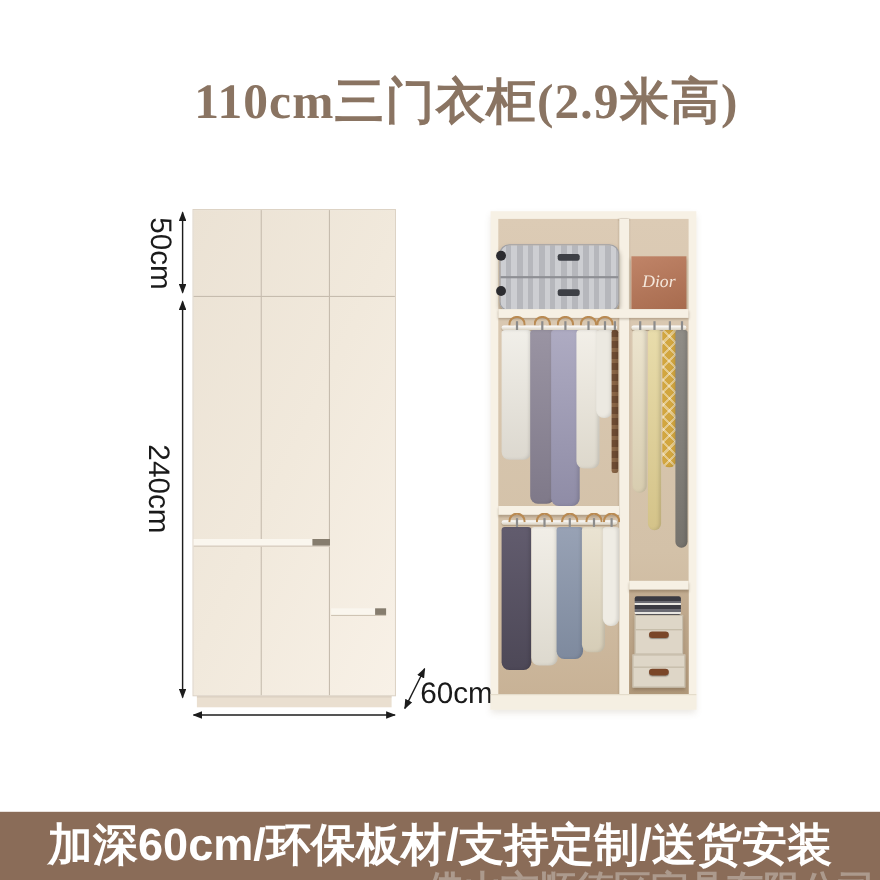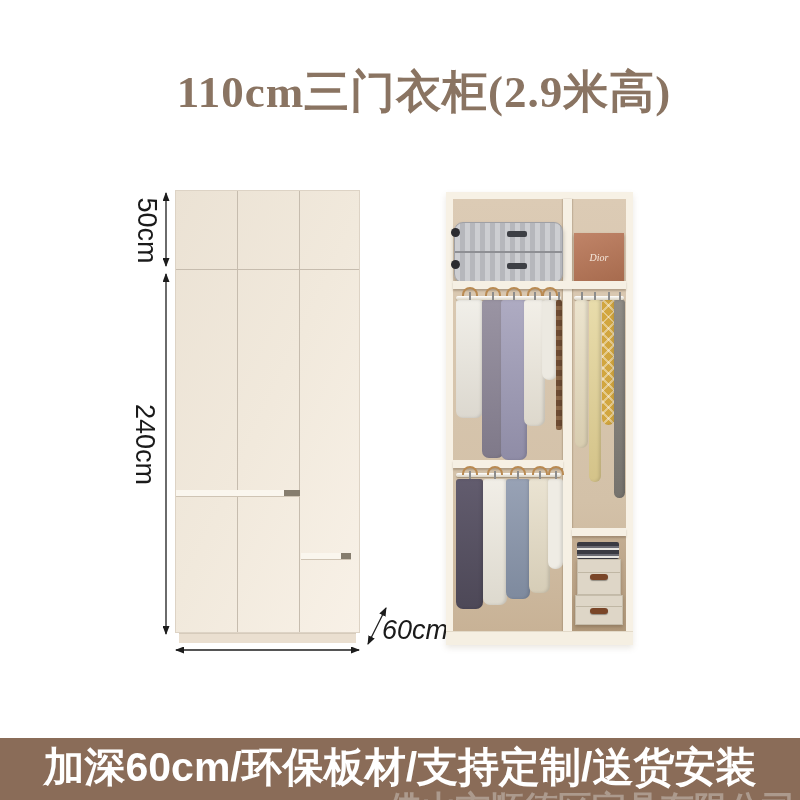--- a/index.html
+++ b/index.html
@@ -19,21 +19,21 @@
   .seam-h{position:absolute;left:0;right:0;height:1px;background:#c6bcae;}
   .groove{position:absolute;height:6px;background:#faf6ee;border-bottom:1px solid #cfc4b4;}
   .groove .notch{position:absolute;right:0;top:0;height:6px;background:#867d6e;}
   .plinth{position:absolute;left:179px;top:633px;width:177px;height:10px;box-sizing:border-box;
           background:#eadfd0;border-top:1px solid #d6cbbb;}
   .dims{position:absolute;left:0;top:0;pointer-events:none;}
   .lbl{position:absolute;color:#1a1a1a;font-size:27px;font-weight:500;line-height:1;}
   .lbl-50 {left:106px;top:217px;width:80px;text-align:center;transform:rotate(90deg);}
   .lbl-240{left:91px;top:431px;width:106px;text-align:center;transform:rotate(90deg);}
   .lbl-110{left:197px;top:657px;width:140px;text-align:center;}
-  .lbl-60 {left:382px;top:617px;font-style:italic;}
+  .lbl-60 {left:382px;top:617px;}
 
   
   .photo{position:absolute;left:446px;top:192px;width:187px;height:453px;background:#f7f1e5;
          box-shadow:0 3px 6px rgba(120,100,70,.15);}
   .ph-int{position:absolute;left:7px;top:7px;width:173px;height:432px;
           background:linear-gradient(#dccbb5 0%,#d3c1a8 70%,#c8b296 100%);}
   .ph-div{position:absolute;left:117px;top:7px;width:9px;height:432px;background:#f6f0e4;
           box-shadow:-1px 0 1px rgba(120,100,70,.25),1px 0 1px rgba(120,100,70,.25);}
   .shelf{position:absolute;background:#f6f0e4;box-shadow:0 2px 2px rgba(90,70,45,.3);}
   .rod{position:absolute;height:4px;border-radius:2px;
@@ -46,21 +46,21 @@
   .suitcase{position:absolute;left:8px;top:30px;width:107px;height:59px;border-radius:9px;
             background:repeating-linear-gradient(90deg,#cdced2 0 5px,#b6b7bc 5px 10px);
             border:1px solid #9fa0a5;box-shadow:0 3px 4px rgba(60,50,35,.35);}
   .suitcase .midseam{position:absolute;left:0;right:0;top:28px;height:2px;background:#8e8f94;}
   .suitcase .handle{position:absolute;width:20px;height:6px;background:#3d3f45;border-radius:2px;}
   .wheel{position:absolute;width:9px;height:9px;border-radius:50%;background:#2c2c30;}
   .diorbox{position:absolute;left:128px;top:41px;width:50px;height:48px;
            background:linear-gradient(160deg,#c08468,#a76b4e);box-shadow:0 2px 3px rgba(60,40,25,.4);
            display:flex;align-items:center;justify-content:center;}
   .diorbox span{font-family:"Liberation Serif","DejaVu Serif",serif;font-style:italic;
-                font-size:10px;color:#f5e8dc;}
+                font-size:16px;color:#f5e8dc;}
   .stack{position:absolute;left:131px;top:350px;width:42px;height:17px;border-radius:2px;
          background:repeating-linear-gradient(180deg,#3a3a42 0 4px,#6a6a72 4px 6px,#e8e6e1 6px 8px);}
   .sbox{position:absolute;box-sizing:border-box;background:#ded6c7;border:1px solid #c6bdab;
         box-shadow:0 2px 3px rgba(80,60,40,.3);}
   .sbox::before{content:"";position:absolute;left:0;right:0;top:34%;height:1px;background:#c0b7a4;}
   .sbox .bh{position:absolute;left:calc(50% - 9px);top:42%;width:18px;height:6px;background:#7a4628;
             border-radius:3px;box-shadow:0 1px 1px rgba(0,0,0,.35);}
   .nook{position:absolute;left:126px;top:344px;width:54px;height:95px;
         background:linear-gradient(#c3ad92,#b0987a);}
   .ph-base{position:absolute;left:0;bottom:0;width:187px;height:14px;background:#f5efe2;

